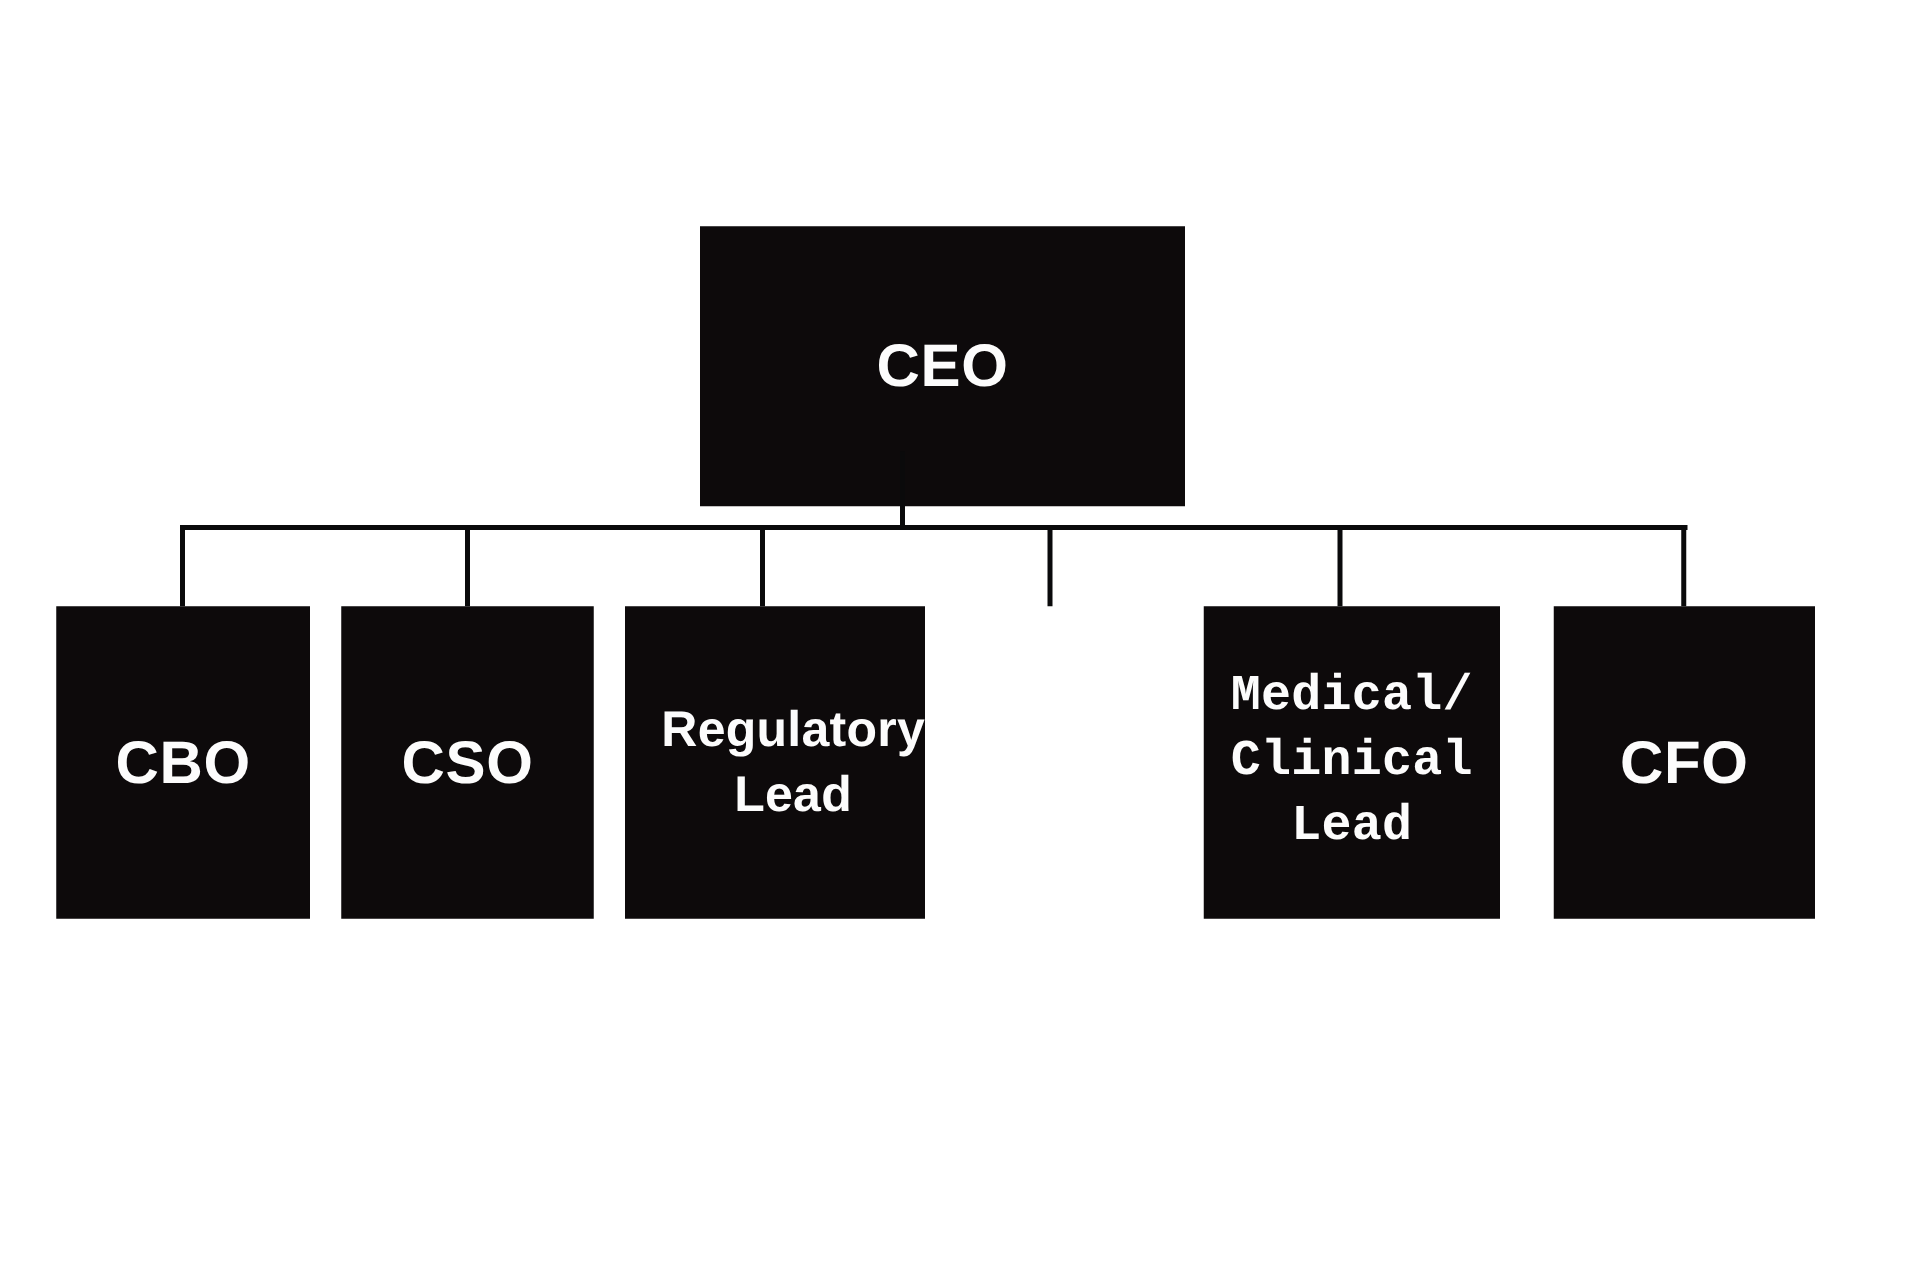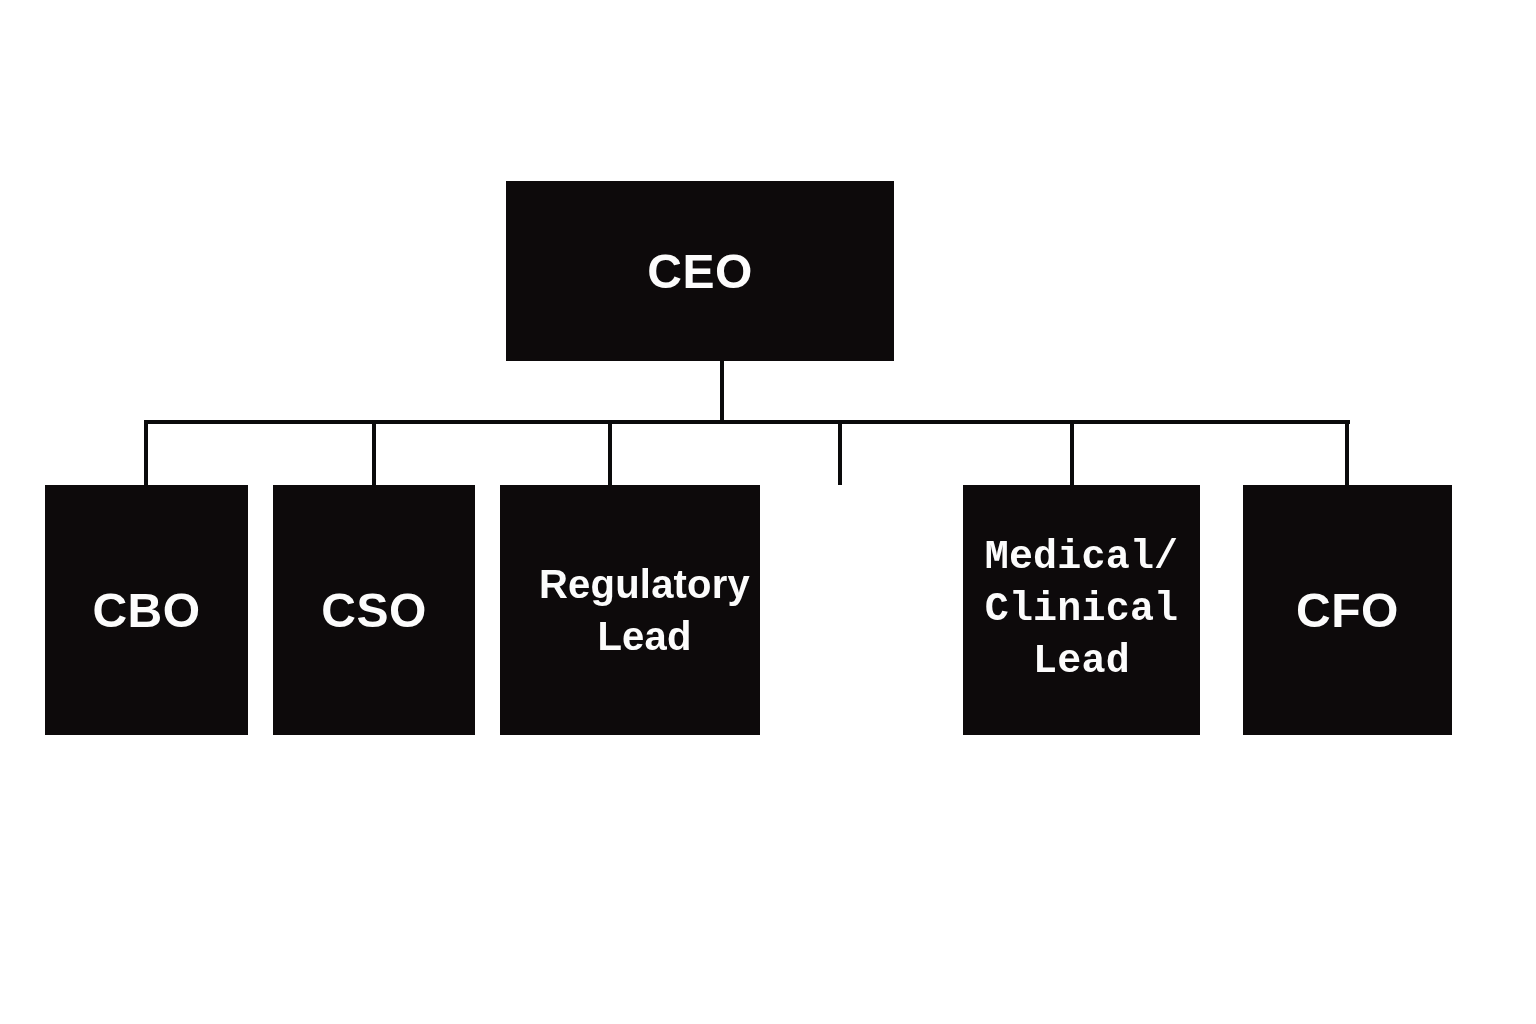--- a/index.html
+++ b/index.html
@@ -22,37 +22,37 @@
     color: #fcfcfc;
     display: flex;
     align-items: center;
     justify-content: center;
     text-align: center;
     font-weight: 700;
     white-space: pre-line;
     letter-spacing: 0.5px;
   }
   .node-root {
-    left: 506px; top: 181px;
-    width: 388px; height: 180px;
+    left: 560px; top: 181px;
+    width: 388px; height: 224px;
     font-size: 48px;
   }
   .node-child {
     top: 485px;
     height: 250px;
     font-size: 48px;
   }
   .node-child.multiline {
     font-size: 40px;
     line-height: 1.3;
     letter-spacing: 0.2px;
   }
   #node-cbo { left: 45px;   width: 203px; }
   #node-cso { left: 273px;  width: 202px; }
-  #node-regulatory-lead { left: 500px;  width: 260px; padding-left: 29px; }
+  #node-regulatory-lead { left: 500px;  width: 240px; padding-left: 29px; }
   #node-cmc { left: 745px;  width: 190px; }
   #node-medical-clinical-lead { left: 963px;  width: 237px; font-family: Liberation Mono, monospace; }
   #node-cfo { left: 1243px; width: 209px; }
 
   
   .line {
     position: absolute;
     background: #0a0a0b;
   }
   .line-v { width: 4px; }

